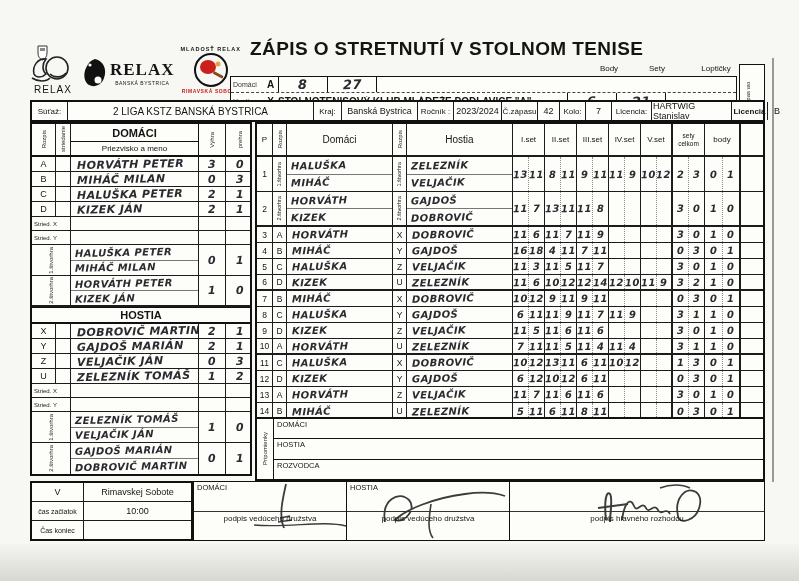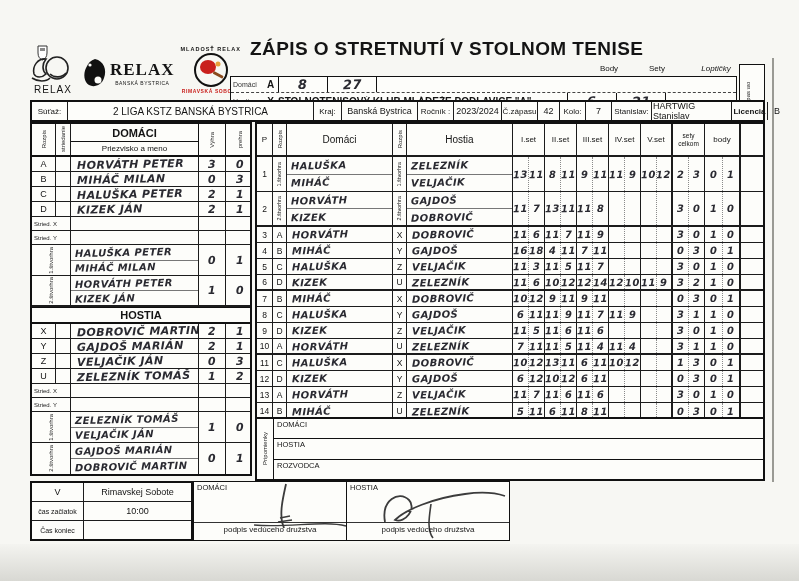--- a/index.html
+++ b/index.html
@@ -89,21 +89,21 @@
            box-sizing:border-box;background:#fdfdfa;display:flex;}
   .rm-side{flex:0 0 16px;border-right:1px solid #111;display:flex;align-items:center;justify-content:center;}
   .rm-rows{flex:1;display:flex;flex-direction:column;}
   .rm-row{flex:1;border-bottom:1px solid #111;font-size:7.5px;padding:1px 0 0 3px;box-sizing:border-box;}
   .rm-row:last-child{border-bottom:none;}
 
   
   #sigs{position:absolute;left:193px;top:481px;width:572px;height:60px;display:flex;}
   .sigbox{border:1.5px solid #111;box-sizing:border-box;position:relative;background:#fdfdfa;}
   .sigbox .tag{position:absolute;left:3px;top:1px;font-size:7.5px;}
-  .sigbox .cap{position:absolute;left:0;right:0;bottom:4px;height:13px;border-top:1px solid #333;
+  .sigbox .cap{position:absolute;left:0;right:0;bottom:15px;height:13px;border-top:1px solid #333;
                display:flex;align-items:center;justify-content:center;font-size:8px;}
   .sigbox svg{position:absolute;left:0;top:0;}
 </style>
 </head>
 <body>
 
 <div class="page">
 
   <div class="artifact-bottom"></div>
   <div class="edge-line"></div>
@@ -141,21 +141,21 @@
       </svg>
       <span style="font-size:5px;font-weight:bold;color:#c9201d;letter-spacing:.6px;">RIMAVSKÁ SOBOTA</span>
     </div>
   </div>
 
   <div class="title">ZÁPIS O STRETNUTÍ V STOLNOM TENISE</div>
 
   <div class="scorelbls">
     <span style="width:48px;text-align:center;">Body</span>
     <span style="width:48px;text-align:center;">Sety</span>
-    <span style="width:70px;text-align:center;font-style:italic;">Loptičky</span>
+    <span style="width:70px;text-align:center;">Loptičky</span>
   </div>
 
   <div class="teams">
     <div class="teamrow first">
       <span class="trole">Domáci</span>
       <span class="tletter">A</span>
       <span class="tscore">
           <span class="hw big">8</span>
         </span>
       <span class="tscore">
@@ -186,21 +186,21 @@
     <div class="c" style="flex-basis:36px;">Súťaž:</div>
     <div class="c val" style="flex-basis:246px;font-size:10px;">2 LIGA KSTZ BANSKÁ  BYSTRICA</div>
     <div class="c" style="flex-basis:28px;">Kraj:</div>
     <div class="c val" style="flex-basis:76px;">Banská Bystrica</div>
     <div class="c" style="flex-basis:36px;">Ročník :</div>
     <div class="c val" style="flex-basis:48px;">2023/2024</div>
     <div class="c" style="flex-basis:36px;">Č.zápasu</div>
     <div class="c val" style="flex-basis:22px;">42</div>
     <div class="c" style="flex-basis:26px;">Kolo:</div>
     <div class="c val" style="flex-basis:26px;">7</div>
-    <div class="c" style="flex-basis:40px;">Stanislav:</div>
+    <div class="c" style="flex-basis:40px;">Licencia:</div>
     <div class="c val" style="flex-basis:80px;">HARTWIG Stanislav</div>
     <div class="c bold" style="flex-basis:36px;">Licencia</div>
     <div class="c val last" style="flex-basis:18px;">B</div>
   </div>
 
   <div class="panel" id="left-panel">
     <div class="roster-head">
       <div class="c" style="flex-basis:24px;">
           <span class="vt tiny">Rozpis</span>
         </div>
@@ -1505,15 +1505,25 @@
       <span class="cap">podpis vedúceho družstva</span>
     </div>
     <div class="sigbox" style="flex:0 0 163px;border-left:none;">
       <span class="tag">HOSTIA</span>
       <svg width="163" height="58" viewBox="0 0 163 58">
         <path d="M38,40 C34,18 52,8 62,18 C70,26 58,42 48,38 C58,28 86,16 118,12 C132,10 146,10 158,14" fill="none" stroke="#3c3c3c" stroke-width="1.8"></path>
         <path d="M84,22 C82,36 80,48 86,56" fill="none" stroke="#3c3c3c" stroke-width="1.6"></path>
       </svg>
       <span class="cap">podpis vedúceho družstva</span>
     </div>
+    <div class="sigbox" style="flex:1;border-left:none;">
+      <svg width="255" height="47" viewBox="0 0 255 47">
+        <path d="M96,38 C94,20 96,8 100,12 C103,16 100,32 100,40" fill="none" stroke="#3c3c3c" stroke-width="2"></path>
+        <path d="M88,26 L118,22" fill="none" stroke="#3c3c3c" stroke-width="1.8"></path>
+        <path d="M112,38 C114,22 120,14 124,24 C127,32 132,18 136,26 C139,33 144,20 148,28 C151,35 156,24 160,32" fill="none" stroke="#3c3c3c" stroke-width="1.8"></path>
+        <path d="M168,34 C164,16 176,4 186,10 C194,16 190,34 178,38 C172,40 168,38 168,34 Z" fill="none" stroke="#3c3c3c" stroke-width="1.8"></path>
+        <path d="M150,6 C160,2 172,2 180,6" fill="none" stroke="#3c3c3c" stroke-width="1.4"></path>
+      </svg>
+      <span class="cap">podpis hlavného rozhodcu</span>
+    </div>
   </div>
 
 </div>
 
 </body></html>

